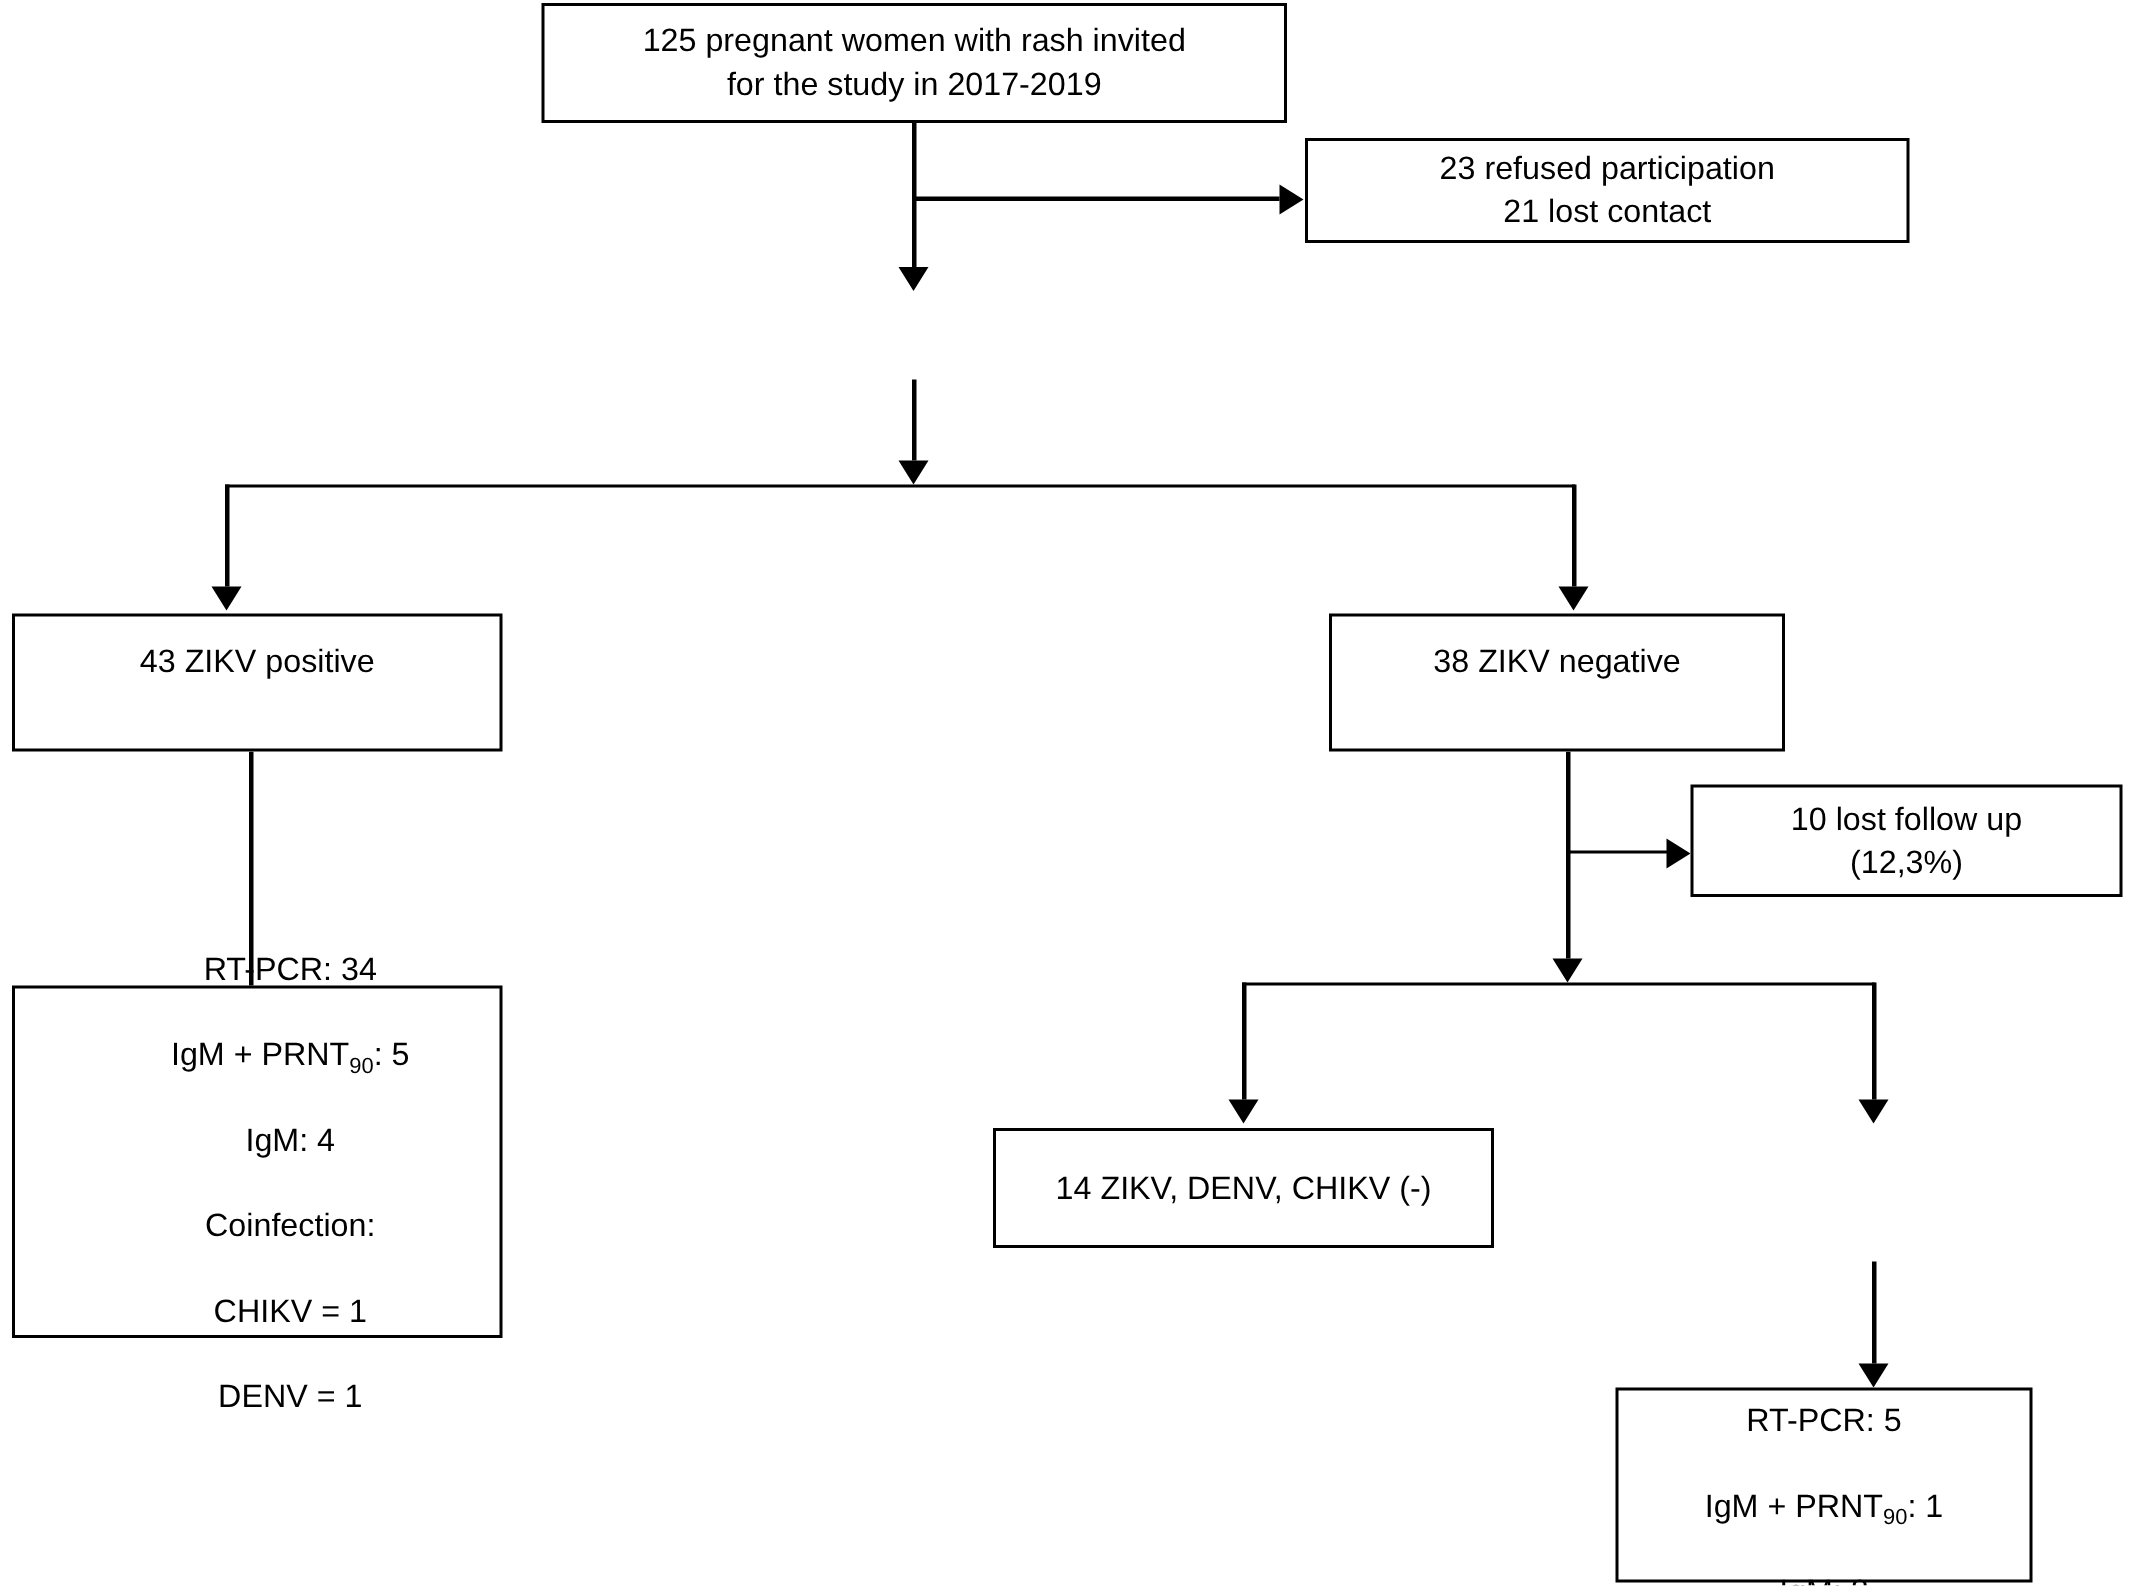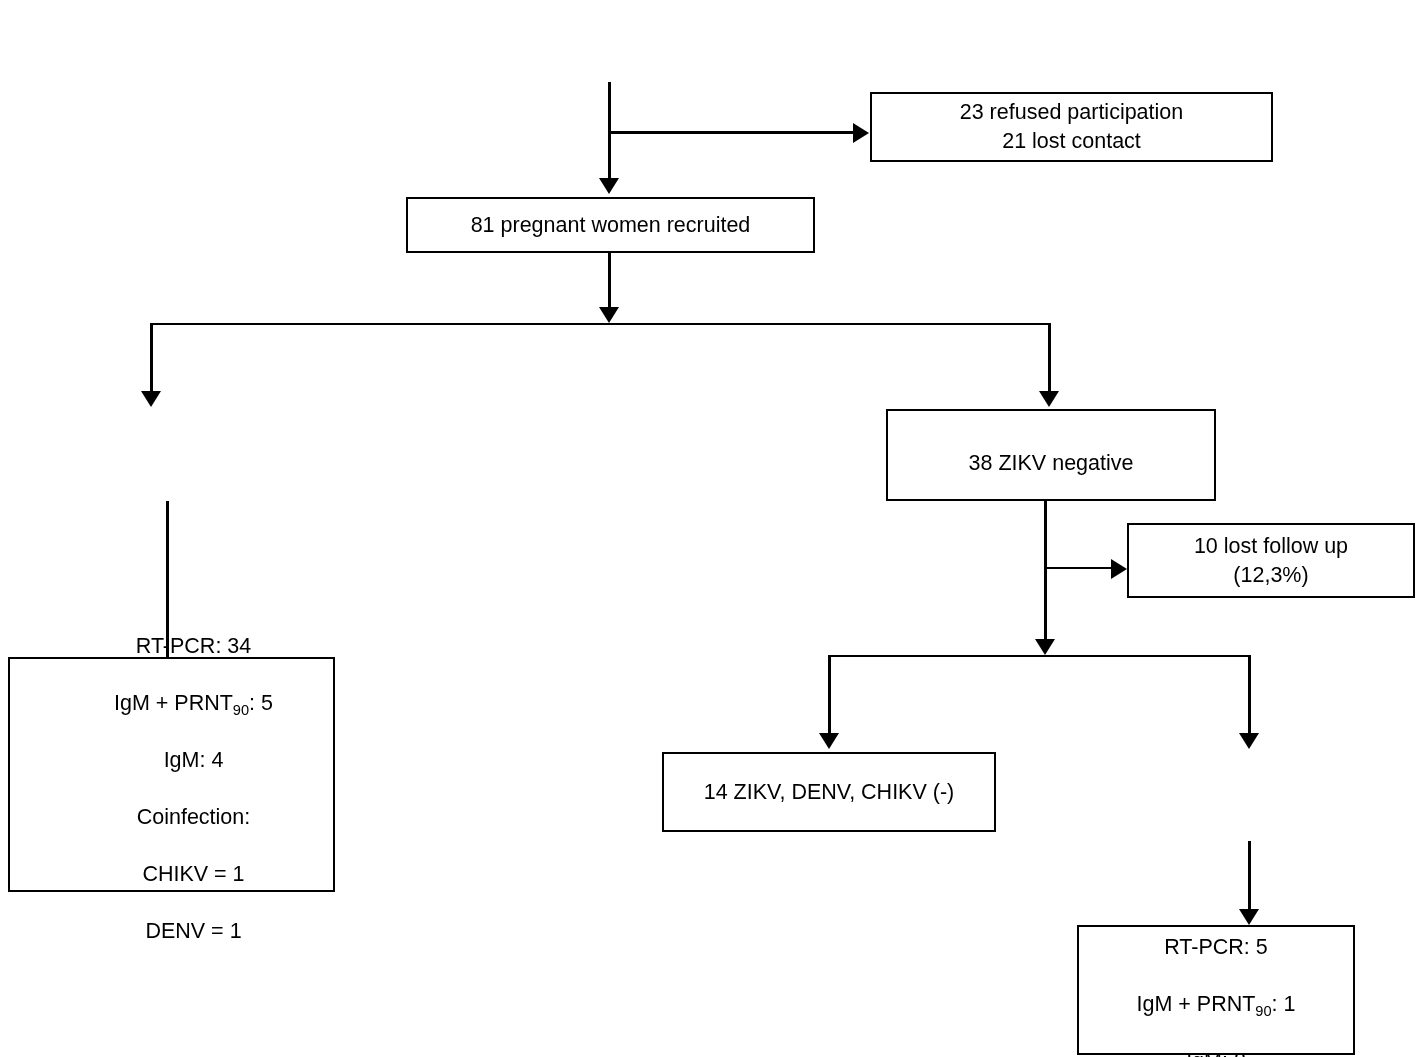--- a/index.html
+++ b/index.html
@@ -80,49 +80,53 @@
     border-bottom: 10px solid transparent;
     border-left: 16px solid #000000;
     z-index: 2;
   }
 </style>
 </head>
 <body>
 
 <div id="canvas">
 
+  <div class="node vc" style="left:361px; top:2px; width:497px; height:80px;">
+    <span class="txt">125 pregnant women with rash invited
+for the study in 2017-2019</span>
+  </div>
 
   <div class="vline" style="left:608px; top:82px; height:96px;"></div>
   <div class="arrow-down" style="left:599px; top:178px;"></div>
 
   <div class="hline" style="left:608px; top:131px; width:245px;"></div>
   <div class="arrow-right" style="left:853px; top:123px;"></div>
 
   <div class="node vc" style="left:870px; top:92px; width:403px; height:70px;">
     <span class="txt">23 refused participation
 21 lost contact</span>
   </div>
 
-  <div class="node vc" style="left:406px; top:197px; width:409px; height:56px;">
-    <span class="txt">81 pregnant women recruited</span>
-  </div>
 
   <div class="vline" style="left:608px; top:253px; height:54px;"></div>
   <div class="arrow-down" style="left:599px; top:307px;"></div>
 
   <div class="hline" style="left:150px; top:323px; width:900px; height:2px;"></div>
 
   <div class="vline" style="left:150px; top:323px; height:68px;"></div>
   <div class="arrow-down" style="left:141px; top:391px;"></div>
 
   <div class="vline" style="left:1048px; top:323px; height:68px;"></div>
   <div class="arrow-down" style="left:1039px; top:391px;"></div>
 
+  <div class="node vtop" style="left:8px; top:409px; width:327px; height:92px;">
+    <span class="txt">43 ZIKV positive</span>
+  </div>
 
-  <div class="node vtop" style="left:886px; top:409px; width:330px; height:92px;align-items:center;">
+  <div class="node vtop" style="left:886px; top:409px; width:304px; height:92px;">
     <span class="txt">38 ZIKV negative</span>
   </div>
 
   <div class="vline" style="left:166px; top:501px; height:157px;"></div>
 
   <div class="vline" style="left:1044px; top:501px; height:138px;"></div>
   <div class="arrow-down" style="left:1035px; top:639px;"></div>
 
   <div class="hline" style="left:1044px; top:567px; width:77px; height:2px;"></div>
   <div class="arrow-right" style="left:1111px; top:559px;"></div>

